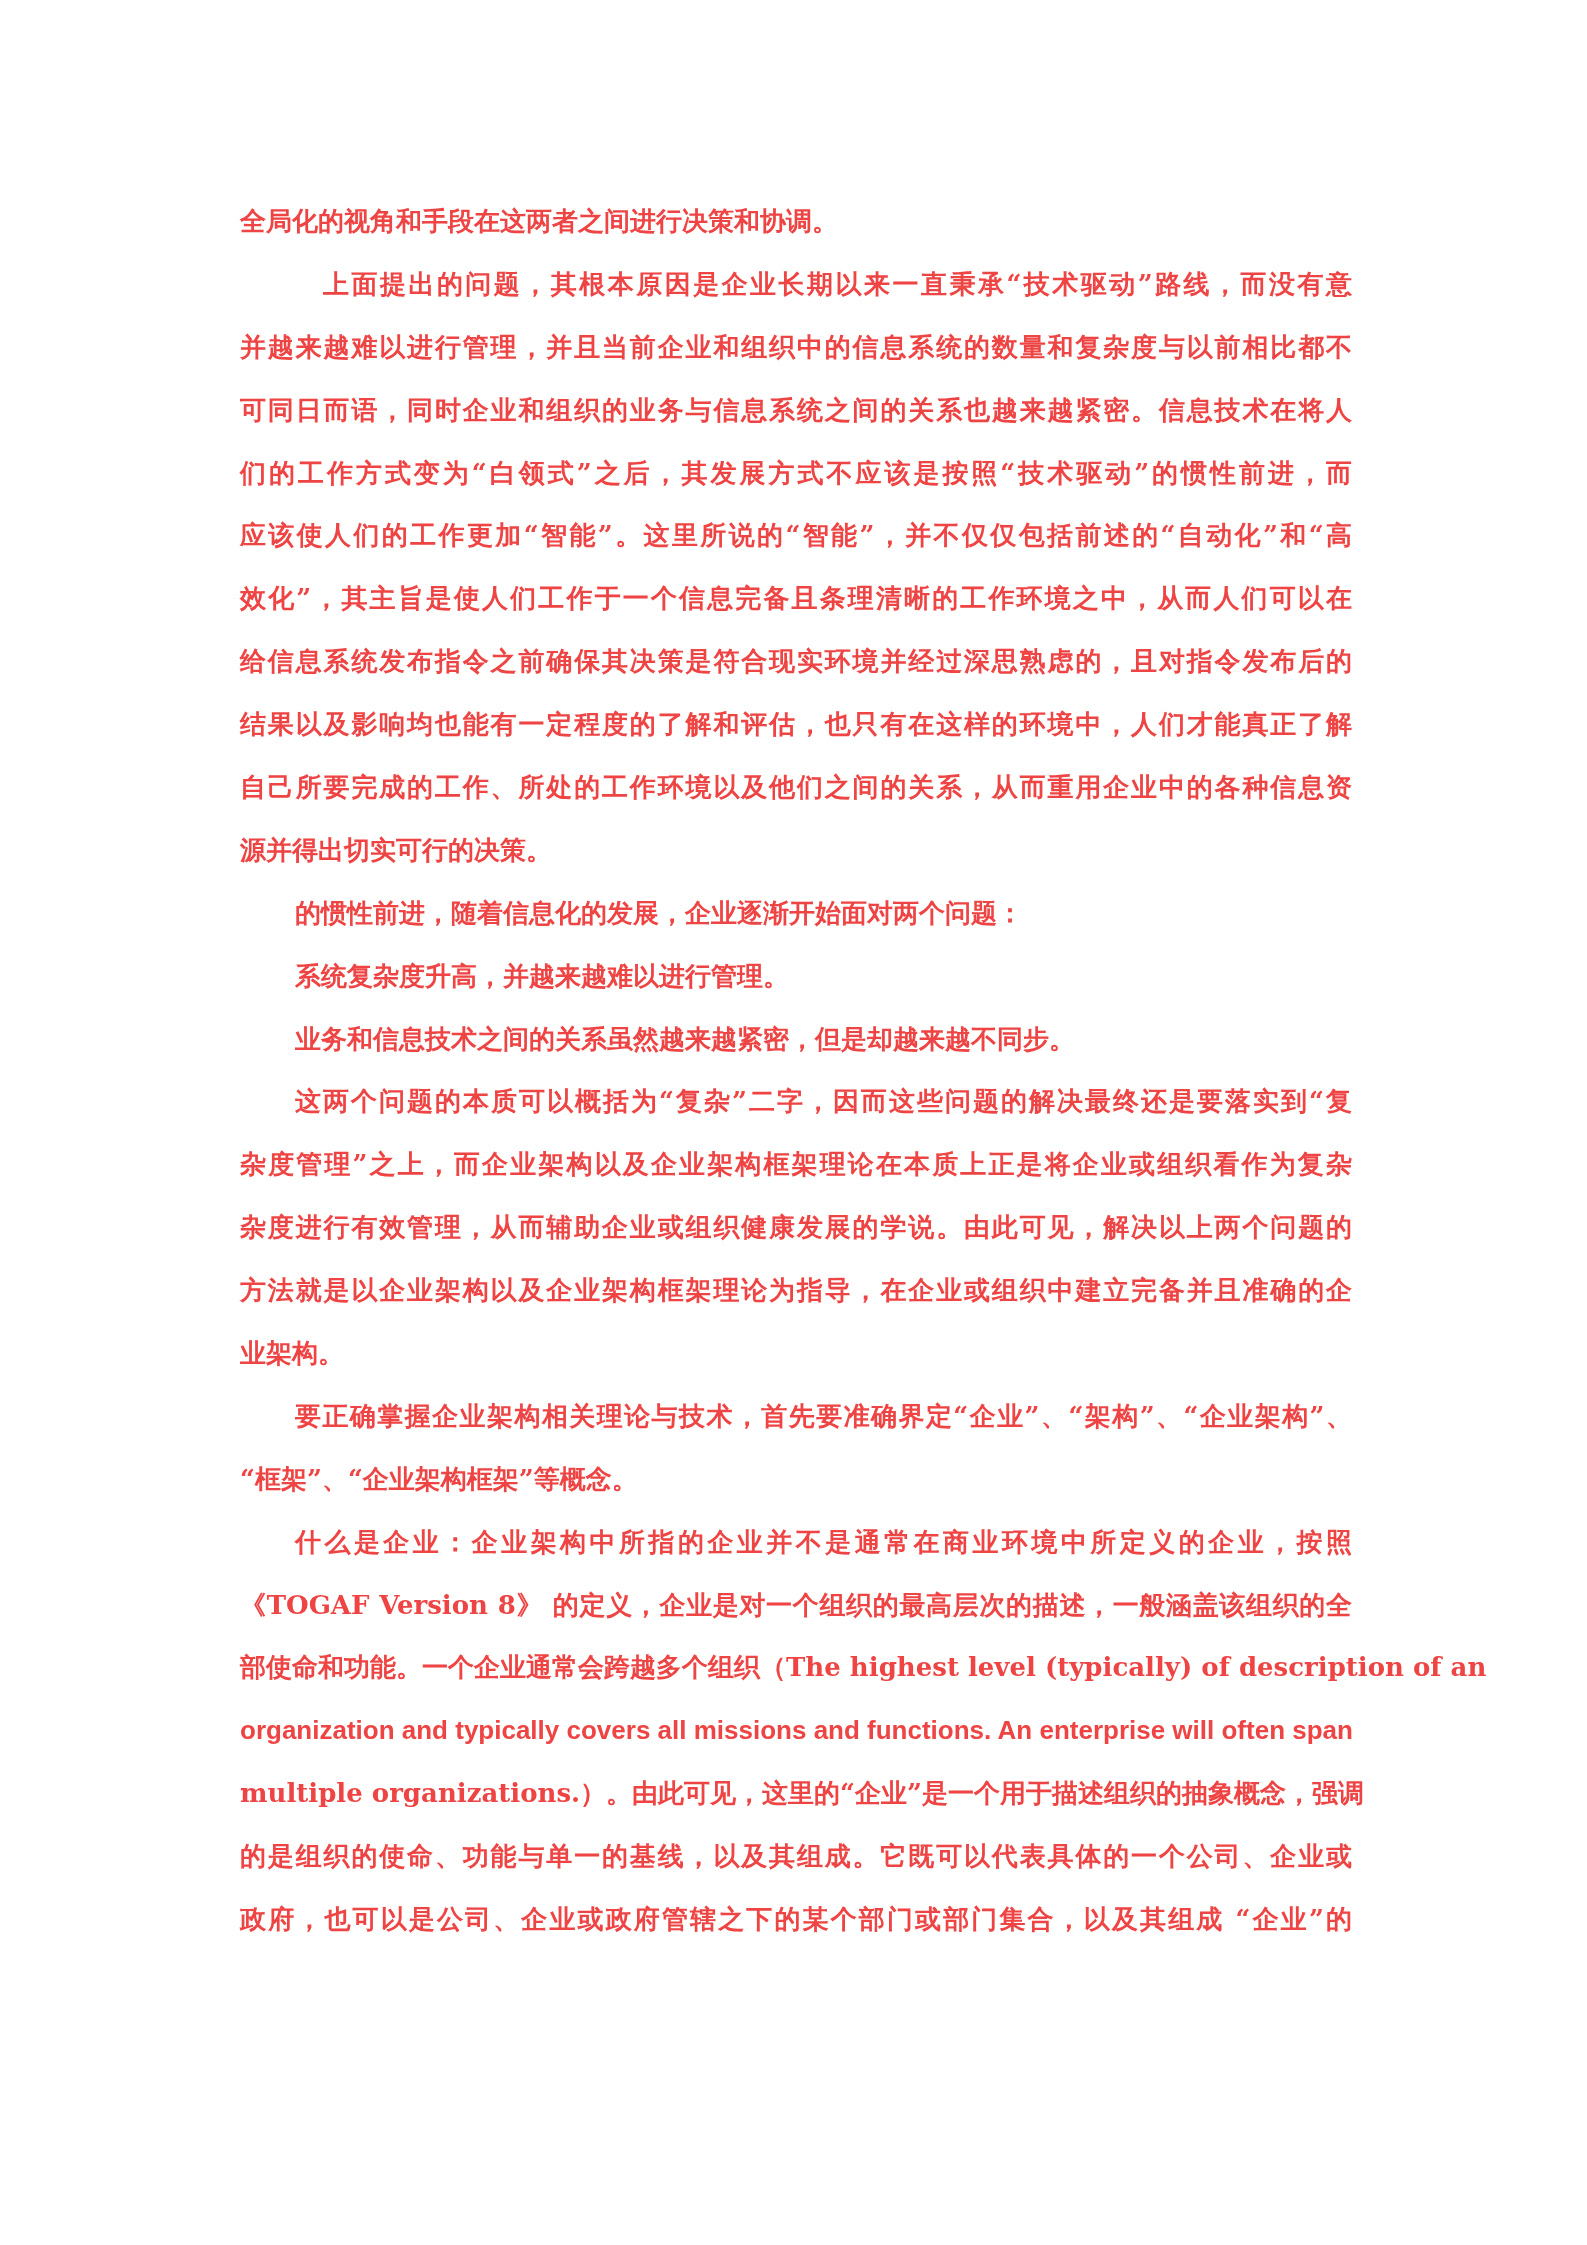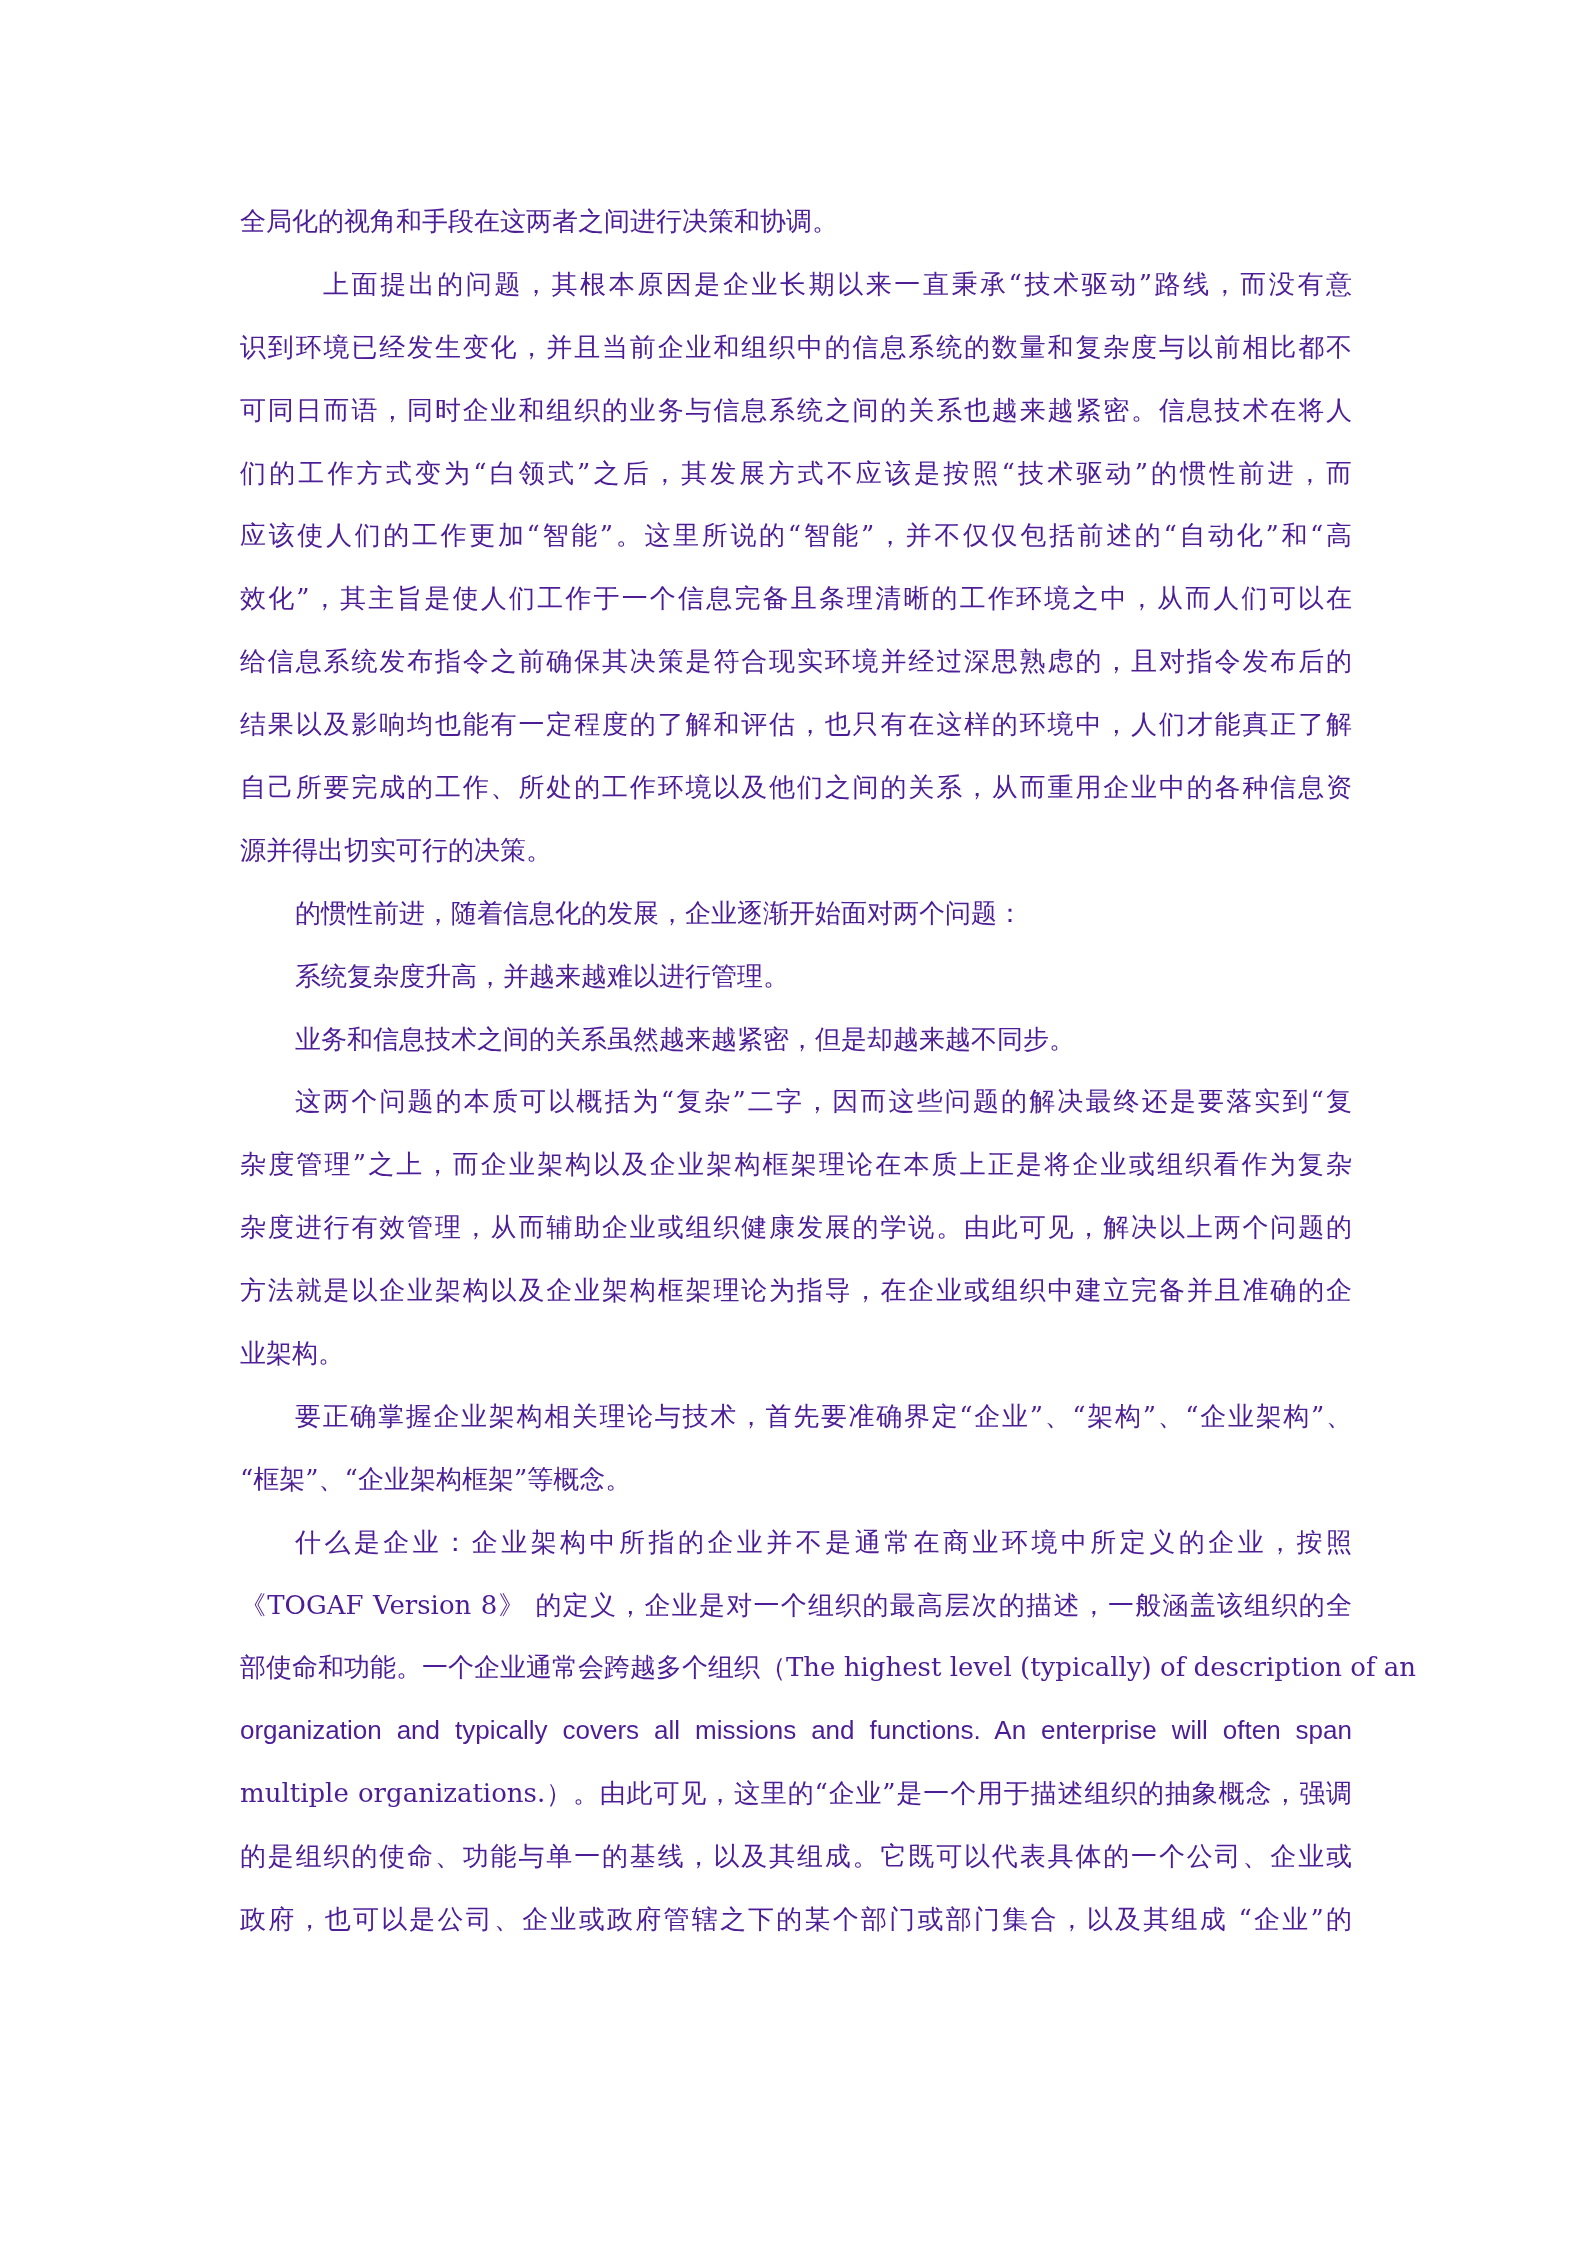--- a/index.html
+++ b/index.html
@@ -5,40 +5,41 @@
   html, body { margin: 0; padding: 0; background: #ffffff; }
   body { width: 1587px; height: 2245px; position: relative; overflow: hidden; }
   .page { position: absolute; left: 0; top: 0; width: 1587px; height: 2245px; background: #ffffff; }
   .body-text { position: absolute; left: 240px; top: 190px; width: 1112px; }
   .line {
     position: relative;
     height: 62.9px;
     line-height: 62.9px;
     font-family: "DejaVu Serif", "Liberation Serif", serif;
     font-size: 26px;
-    color: #4c1d95;
+    color: #ef4444;
     white-space: nowrap;
     text-align: justify;
     text-align-last: justify;
+    font-weight: bold;
   }
   .line.last { text-align-last: left; }
   .line.indent { padding-left: 55px; }
   .line.indent-big { padding-left: 83px; }
   .line.latin { font-family: "Liberation Sans", "DejaVu Sans", sans-serif; }
 </style>
 </head>
 <body>
 
 <div class="page">
   <div class="body-text">
 
     <div class="line last">全局化的视角和手段在这两者之间进行决策和协调。</div>
 
     <div class="line indent-big">上面提出的问题，其根本原因是企业长期以来一直秉承“技术驱动”路线，而没有意</div>
-    <div class="line">识到环境已经发生变化，并且当前企业和组织中的信息系统的数量和复杂度与以前相比都不</div>
+    <div class="line">并越来越难以进行管理，并且当前企业和组织中的信息系统的数量和复杂度与以前相比都不</div>
     <div class="line">可同日而语，同时企业和组织的业务与信息系统之间的关系也越来越紧密。信息技术在将人</div>
     <div class="line">们的工作方式变为“白领式”之后，其发展方式不应该是按照“技术驱动”的惯性前进，而</div>
     <div class="line">应该使人们的工作更加“智能”。这里所说的“智能”，并不仅仅包括前述的“自动化”和“高</div>
     <div class="line">效化”，其主旨是使人们工作于一个信息完备且条理清晰的工作环境之中，从而人们可以在</div>
     <div class="line">给信息系统发布指令之前确保其决策是符合现实环境并经过深思熟虑的，且对指令发布后的</div>
     <div class="line">结果以及影响均也能有一定程度的了解和评估，也只有在这样的环境中，人们才能真正了解</div>
     <div class="line">自己所要完成的工作、所处的工作环境以及他们之间的关系，从而重用企业中的各种信息资</div>
     <div class="line last">源并得出切实可行的决策。</div>
 
     <div class="line indent last">的惯性前进，随着信息化的发展，企业逐渐开始面对两个问题：</div>

